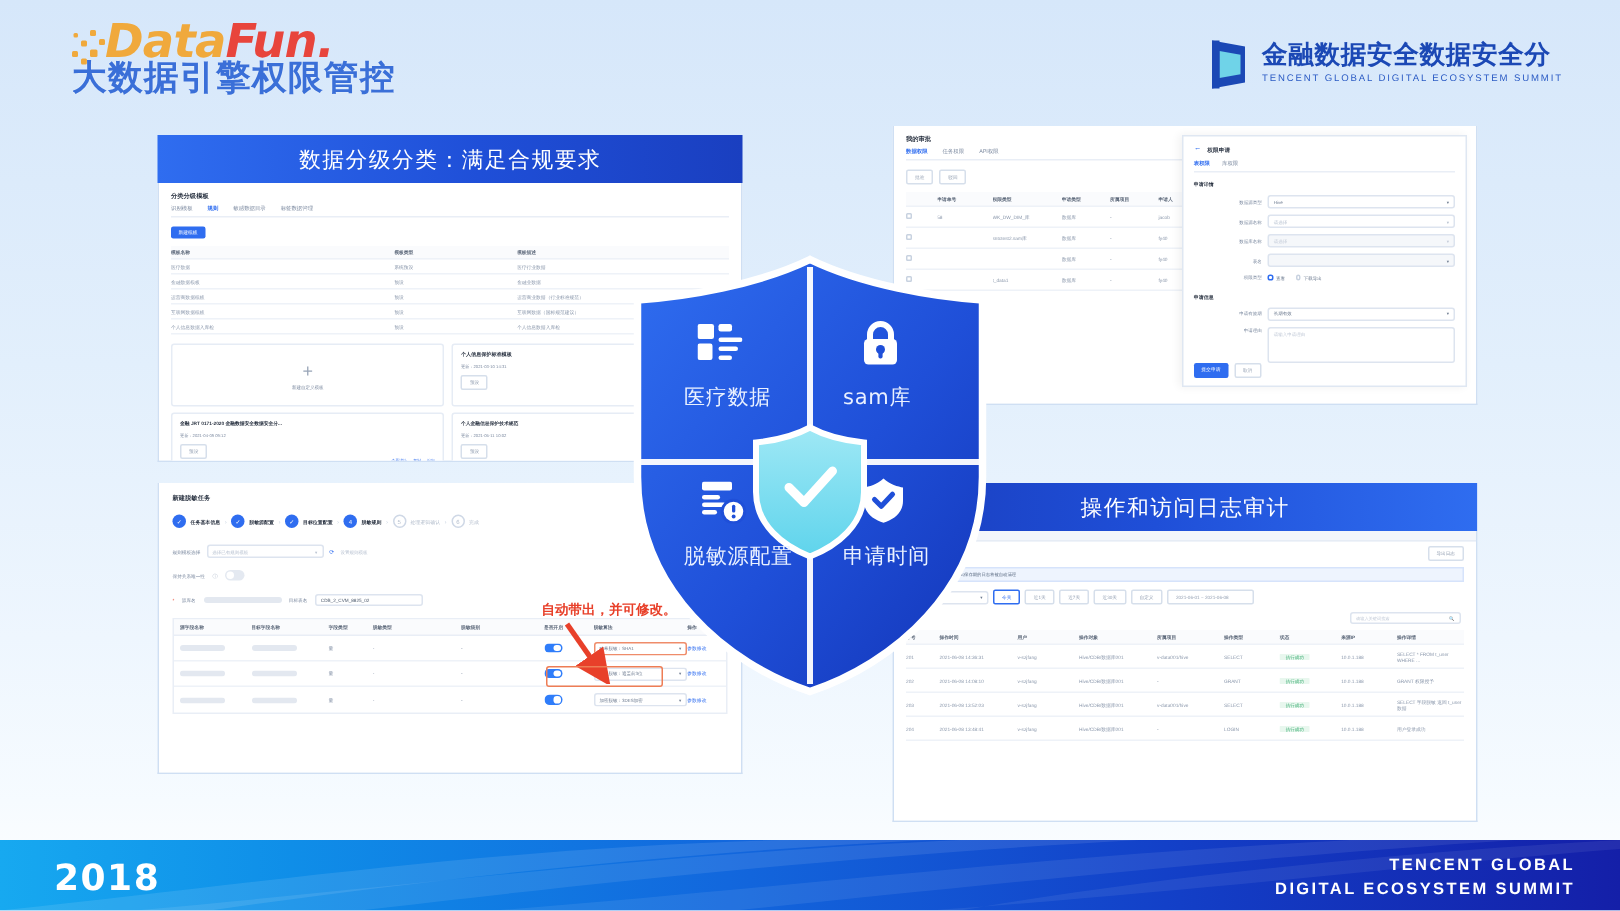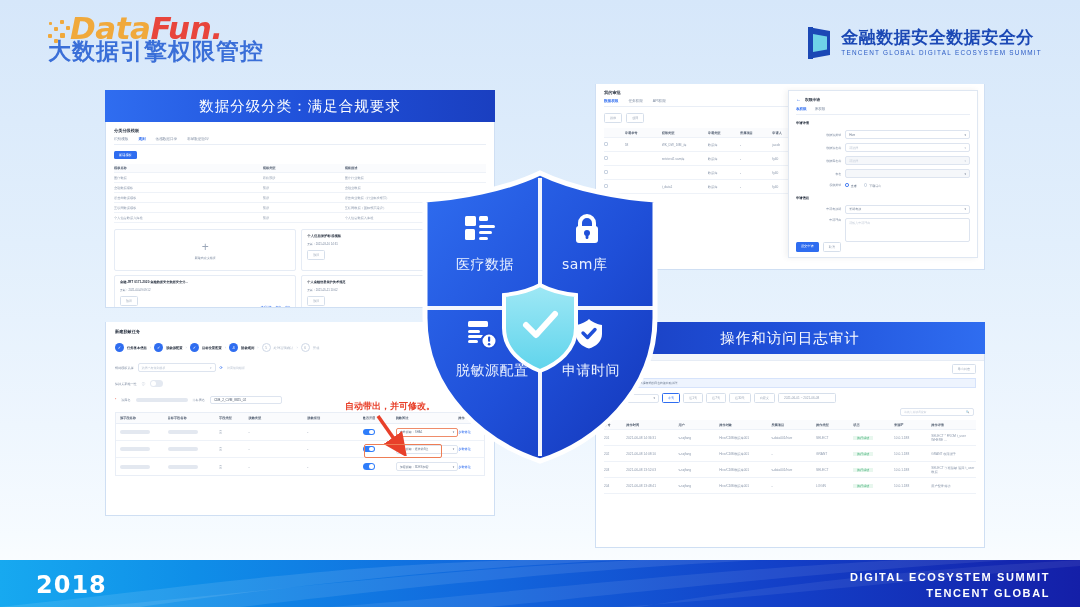--- a/index.html
+++ b/index.html
@@ -524,21 +524,21 @@
                 <div class="sel">
                   <span>加密脱敏：3DES加密</span>
                   <span>▾</span>
                 </div>
               </div>
             <div class="cell" style="width:7%;color:#2f6df0;">参数修改</div>
           </div>
         </div>
       </div>
 
-      <div class="annot" style="left:239px;top:78px;">自动带出，并可修改。</div>
+      <div class="annot" style="left:255px;top:78px;">自动带出，并可修改。</div>
       <svg style="position:absolute;left:268px;top:92px;" width="40" height="42">
         <defs>
             <marker id="ah" markerWidth="7" markerHeight="7" refX="3" refY="3.2" orient="auto">
           <path d="M0,0 L7,3.2 L0,6.5 Z" fill="#e8402a"></path>
             </marker>
           </defs>
         <line x1="4" y1="2" x2="25" y2="32" stroke="#e8402a" stroke-width="3.5" marker-end="url(#ah)"></line>
       </svg>
       <div style="position:absolute;left:258px;top:122px;width:78px;height:14px;border:1.5px solid #ee7d55;border-radius:2px;pointer-events:none;"></div>
     </div>
@@ -708,18 +708,18 @@
 
   <div class="footer">
     <svg style="position:absolute;inset:0;" width="1080" height="47">
       <path d="M0,47 C180,28 320,6 520,0 L620,0 C420,10 260,30 140,47 Z" fill="#ffffff" opacity=".10"></path>
       <path d="M90,47 C280,30 430,10 640,0 L760,0 C540,12 370,32 240,47 Z" fill="#ffffff" opacity=".09"></path>
       <path d="M330,47 C520,32 680,12 900,0 L1010,0 C800,14 620,34 490,47 Z" fill="#ffffff" opacity=".08"></path>
       <path d="M620,47 C800,34 950,16 1080,6 L1080,0 C930,8 760,26 640,47 Z" fill="#ffffff" opacity=".07"></path>
     </svg>
     <div class="year">2018</div>
     <div class="f-en">
+      <div>TENCENT GLOBAL</div>
       <div>DIGITAL ECOSYSTEM SUMMIT</div>
-      <div>TENCENT GLOBAL</div>
     </div>
   </div>
 
 </div>
 
 </body></html>

